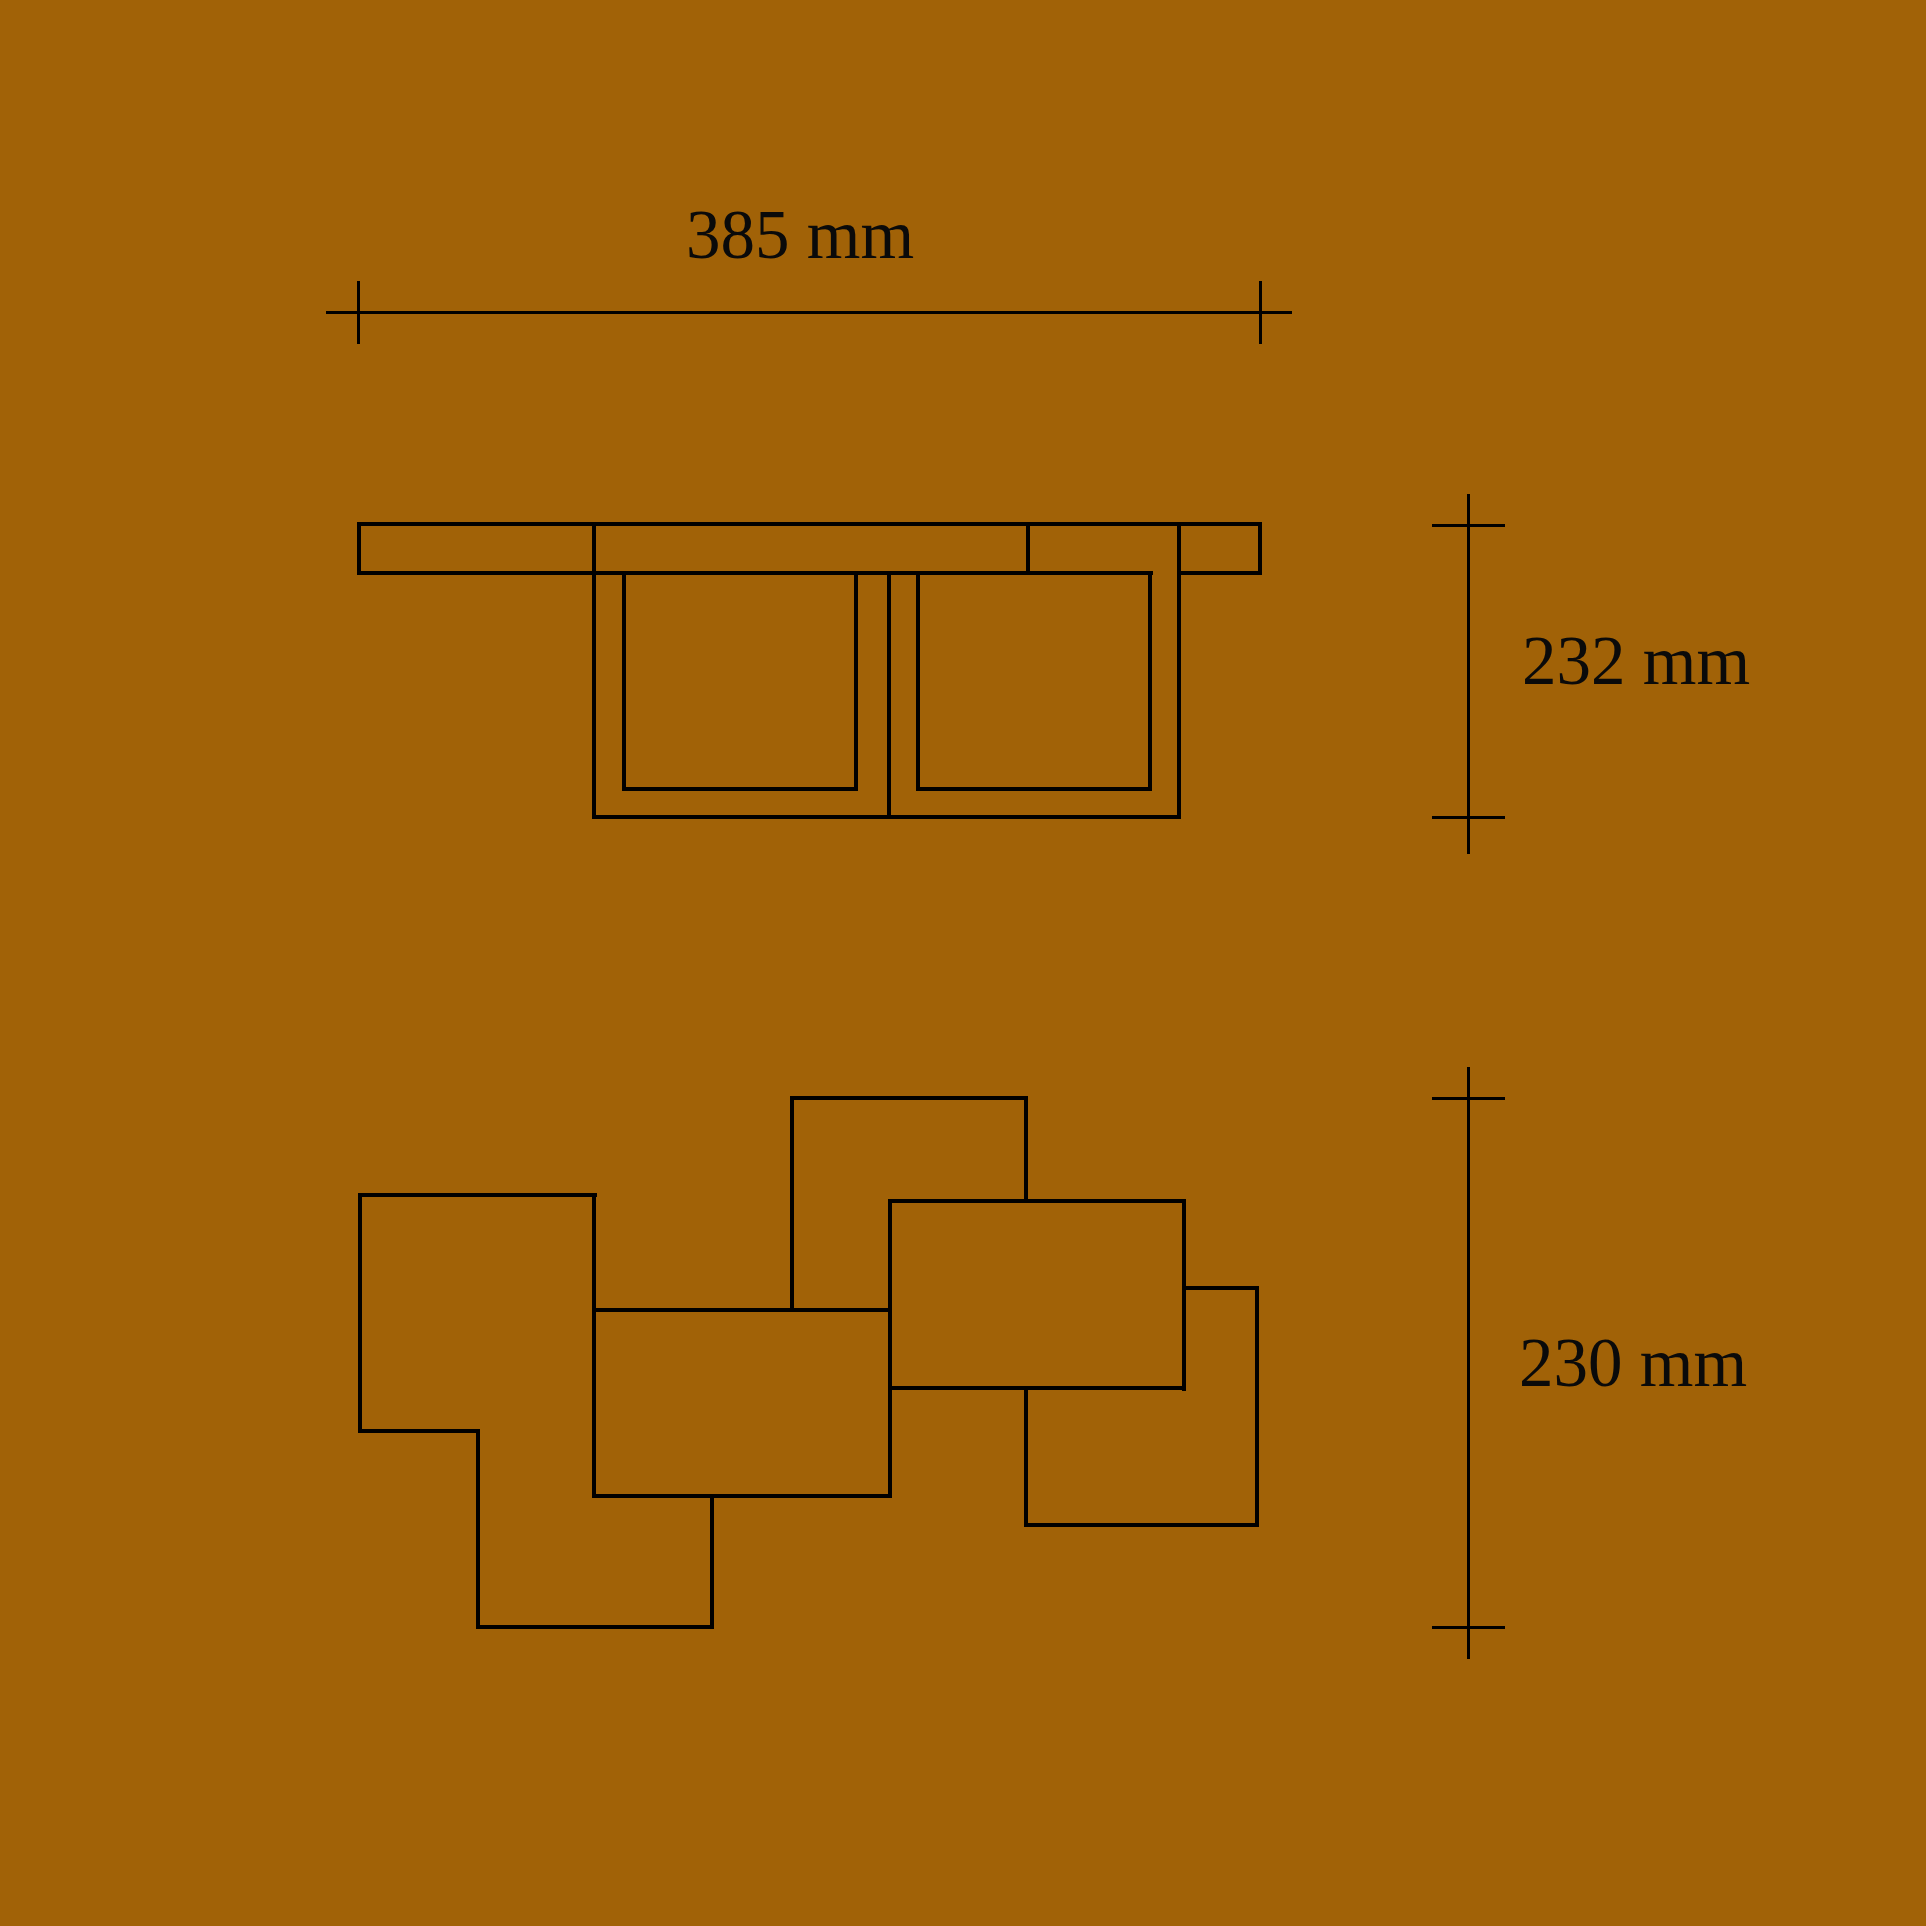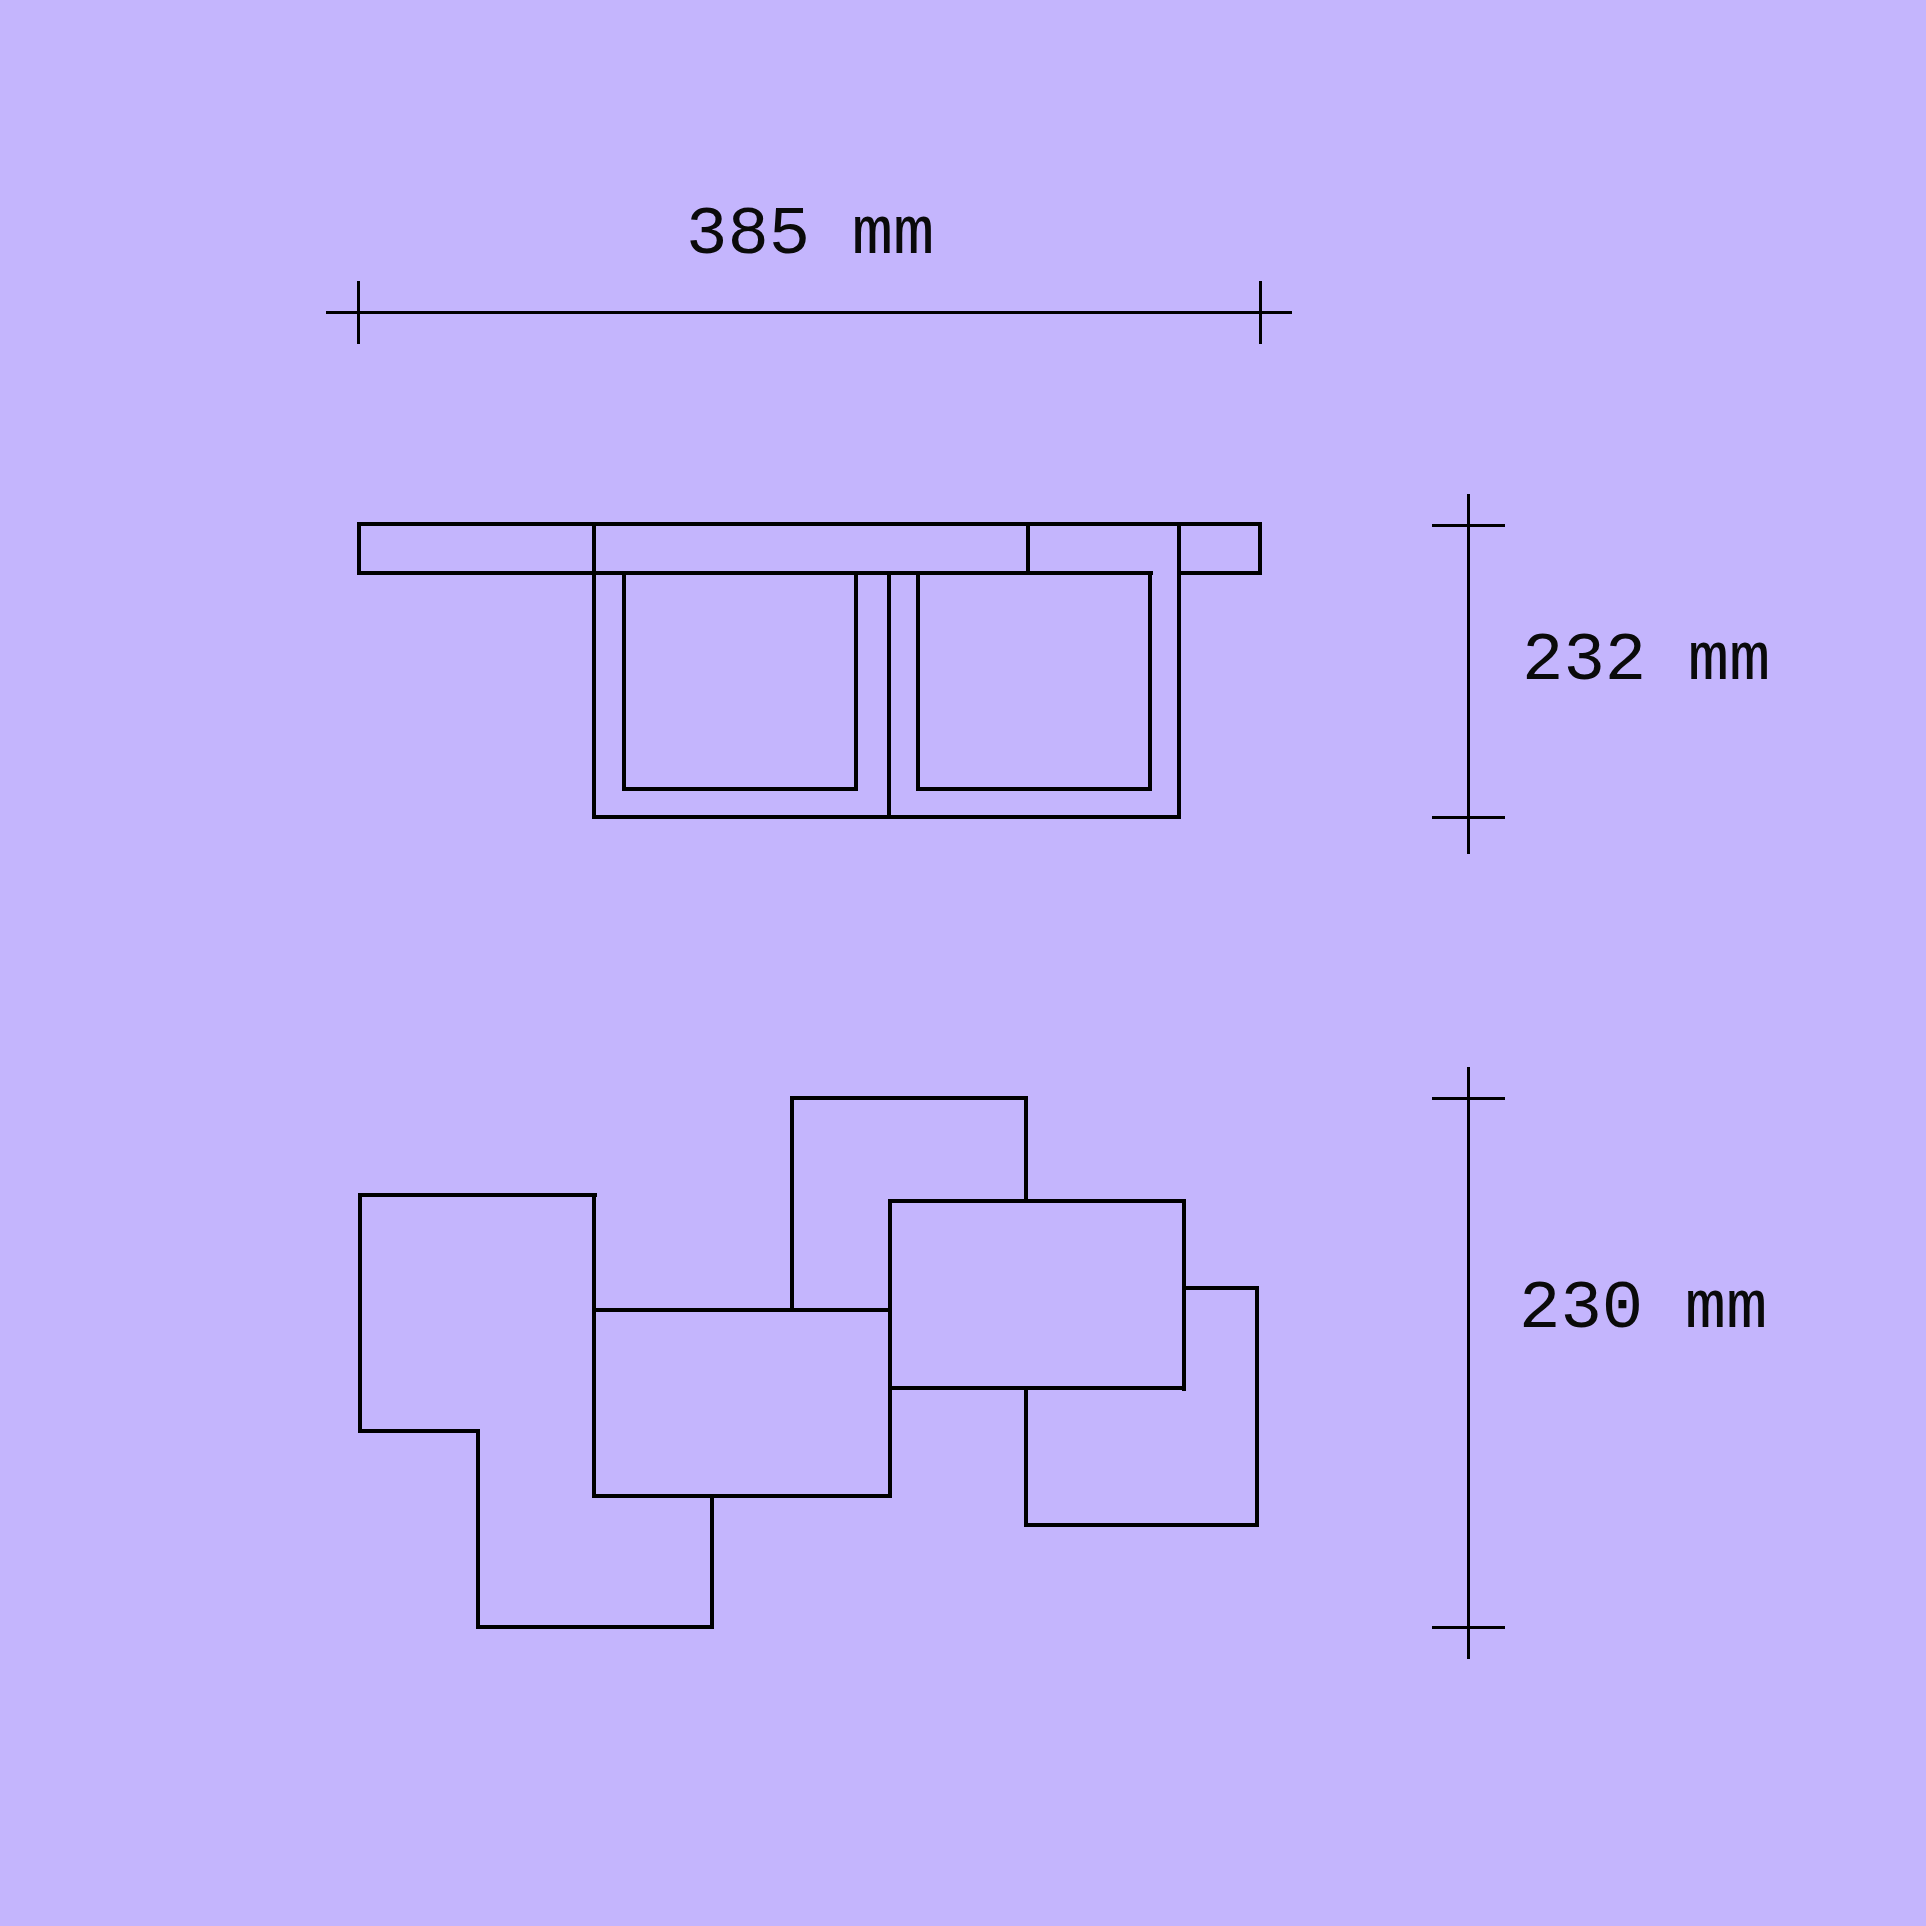--- a/index.html
+++ b/index.html
@@ -4,23 +4,23 @@
 <style>
   html, body {
     margin: 0;
     padding: 0;
     background: #ffffff;
   }
   #canvas {
     position: relative;
     width: 1926px;
     height: 1926px;
-    background: #c4b5fd;
+    background: #a16207;
     overflow: hidden;
-    font-family: Liberation Mono, monospace;
+    font-family: Liberation Serif, serif;
   }
   .seg {
     position: absolute;
     background: #000000;
   }
   .dim-seg {
     position: absolute;
     background: #000000;
   }
   .dim-label {
@@ -87,15 +87,15 @@
       <div class="dim-seg" style="left: 1432px; top: 816px; width: 73px; height: 2.5px;"></div>
     </div>
   <div id="dim-plan-depth">
       <div class="dim-seg" style="left: 1467px; top: 1067px; width: 2.5px; height: 592px;"></div>
       <div class="dim-seg" style="left: 1432px; top: 1097px; width: 73px; height: 2.5px;"></div>
       <div class="dim-seg" style="left: 1432px; top: 1626px; width: 73px; height: 2.5px;"></div>
     </div>
 
   <div class="dim-label" id="dim-label-0" style="left: 686px; top: 201px;">385 mm</div>
   <div class="dim-label" id="dim-label-1" style="left: 1522px; top: 627px;">232 mm</div>
-  <div class="dim-label" id="dim-label-2" style="left: 1519px; top: 1275px;">230 mm</div>
+  <div class="dim-label" id="dim-label-2" style="left: 1519px; top: 1329px;">230 mm</div>
 </div>
 
 
 </body></html>

